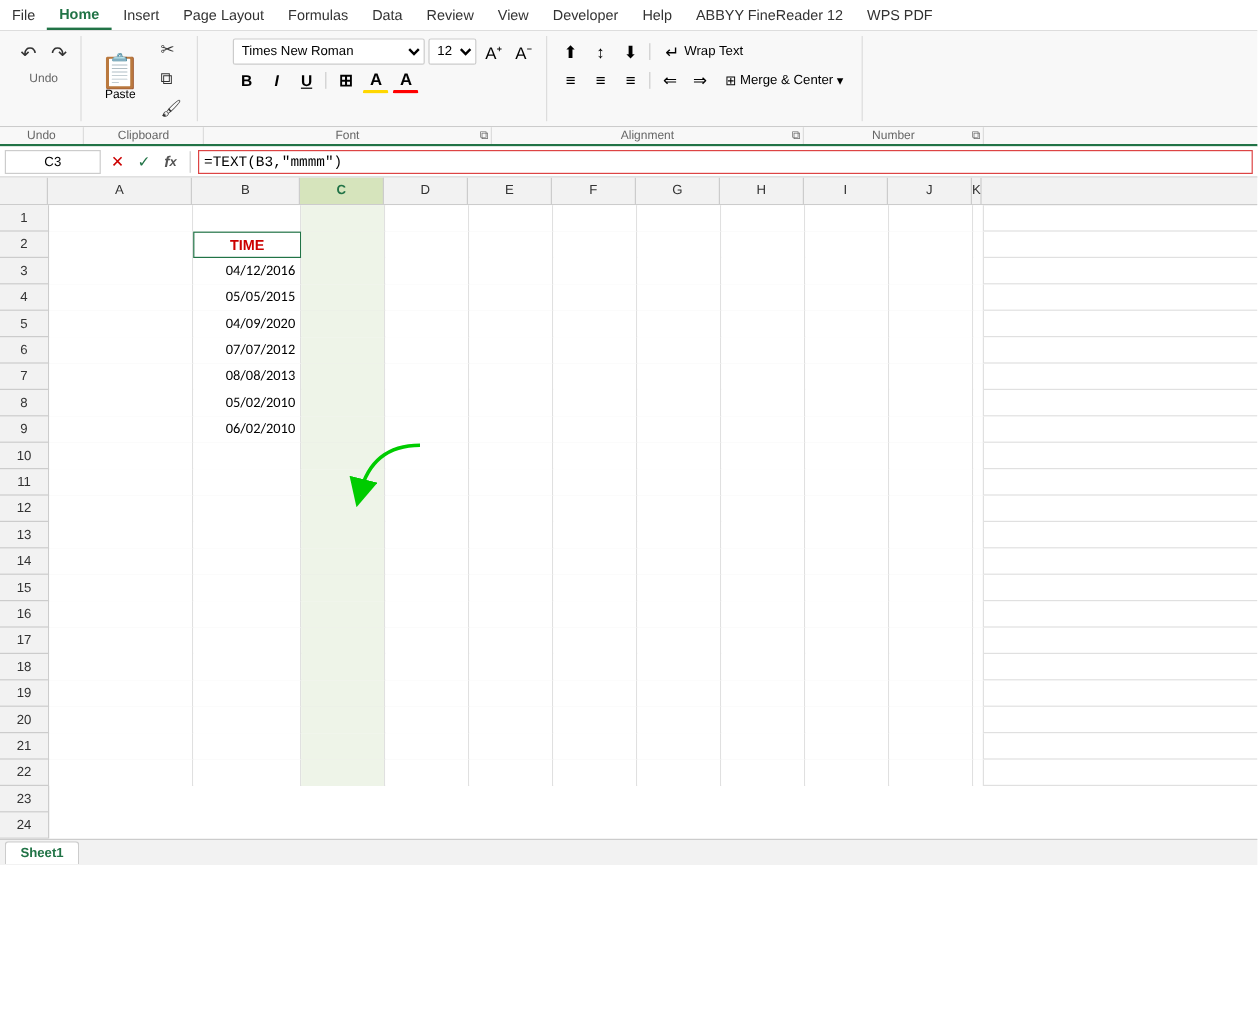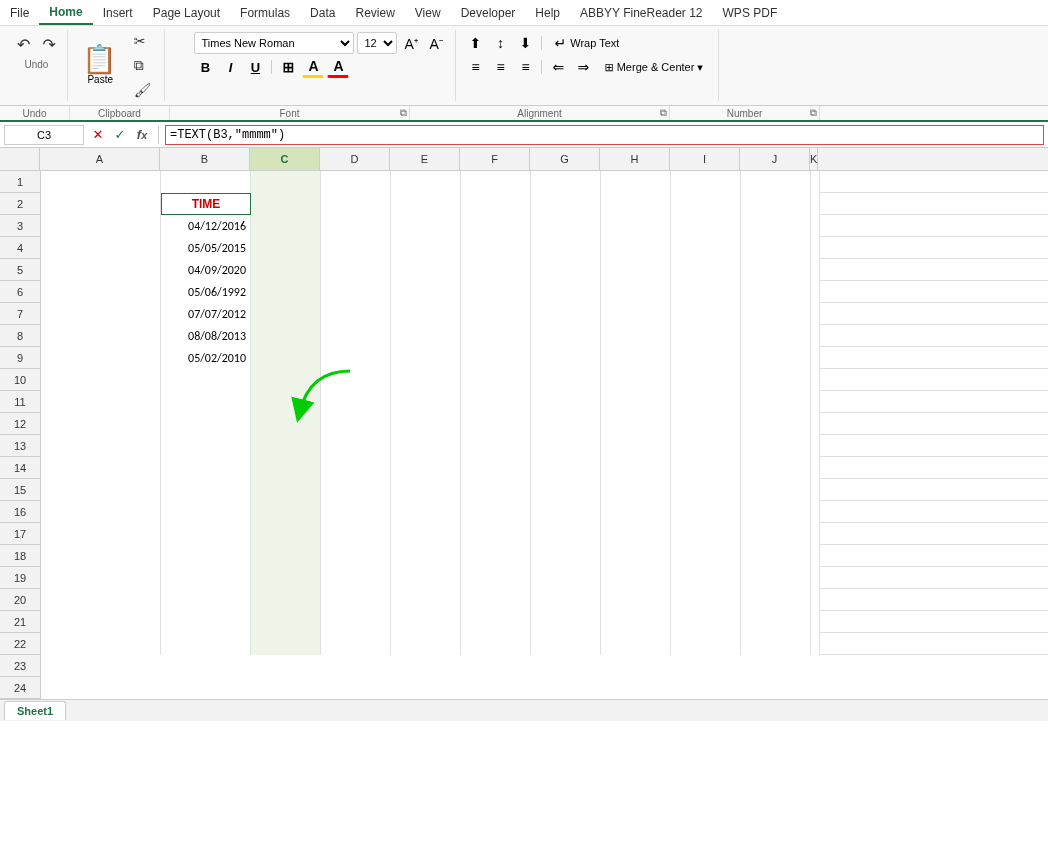--- a/index.html
+++ b/index.html
@@ -559,33 +559,20 @@
           <div class="grid-cell" style="width: 70px; min-width: 70px;"></div>
           <div class="grid-cell" style="width: 70px; min-width: 70px;"></div>
           <div class="grid-cell" style="width: 70px; min-width: 70px;"></div>
           <div class="grid-cell" style="width: 70px; min-width: 70px;"></div>
           <div class="grid-cell" style="width: 70px; min-width: 70px;"></div>
           <div class="grid-cell" style="width: 70px; min-width: 70px;"></div>
           <div class="grid-cell"></div>
         </div>
         <div class="grid-row">
           <div class="grid-cell" style="width: 120px; min-width: 120px;"></div>
-          <div class="grid-cell" style="width: 90px; min-width: 90px; justify-content: flex-end; font-family: Calibri, Arial, sans-serif; background: rgb(255, 255, 255);">05/06/1992</div>
-          <div class="grid-cell" style="width: 70px; min-width: 70px; background: rgb(238, 244, 232);"></div>
-          <div class="grid-cell" style="width: 70px; min-width: 70px;"></div>
-          <div class="grid-cell" style="width: 70px; min-width: 70px;"></div>
-          <div class="grid-cell" style="width: 70px; min-width: 70px;"></div>
-          <div class="grid-cell" style="width: 70px; min-width: 70px;"></div>
-          <div class="grid-cell" style="width: 70px; min-width: 70px;"></div>
-          <div class="grid-cell" style="width: 70px; min-width: 70px;"></div>
-          <div class="grid-cell" style="width: 70px; min-width: 70px;"></div>
-          <div class="grid-cell"></div>
-        </div>
-        <div class="grid-row">
-          <div class="grid-cell" style="width: 120px; min-width: 120px;"></div>
           <div class="grid-cell" style="width: 90px; min-width: 90px; justify-content: flex-end; font-family: Calibri, Arial, sans-serif; background: rgb(255, 255, 255);">07/07/2012</div>
           <div class="grid-cell" style="width: 70px; min-width: 70px; background: rgb(238, 244, 232);"></div>
           <div class="grid-cell" style="width: 70px; min-width: 70px;"></div>
           <div class="grid-cell" style="width: 70px; min-width: 70px;"></div>
           <div class="grid-cell" style="width: 70px; min-width: 70px;"></div>
           <div class="grid-cell" style="width: 70px; min-width: 70px;"></div>
           <div class="grid-cell" style="width: 70px; min-width: 70px;"></div>
           <div class="grid-cell" style="width: 70px; min-width: 70px;"></div>
           <div class="grid-cell" style="width: 70px; min-width: 70px;"></div>
           <div class="grid-cell"></div>
@@ -599,20 +586,33 @@
           <div class="grid-cell" style="width: 70px; min-width: 70px;"></div>
           <div class="grid-cell" style="width: 70px; min-width: 70px;"></div>
           <div class="grid-cell" style="width: 70px; min-width: 70px;"></div>
           <div class="grid-cell" style="width: 70px; min-width: 70px;"></div>
           <div class="grid-cell" style="width: 70px; min-width: 70px;"></div>
           <div class="grid-cell"></div>
         </div>
         <div class="grid-row">
           <div class="grid-cell" style="width: 120px; min-width: 120px;"></div>
           <div class="grid-cell" style="width: 90px; min-width: 90px; justify-content: flex-end; font-family: Calibri, Arial, sans-serif; background: rgb(255, 255, 255);">05/02/2010</div>
+          <div class="grid-cell" style="width: 70px; min-width: 70px; background: rgb(238, 244, 232);"></div>
+          <div class="grid-cell" style="width: 70px; min-width: 70px;"></div>
+          <div class="grid-cell" style="width: 70px; min-width: 70px;"></div>
+          <div class="grid-cell" style="width: 70px; min-width: 70px;"></div>
+          <div class="grid-cell" style="width: 70px; min-width: 70px;"></div>
+          <div class="grid-cell" style="width: 70px; min-width: 70px;"></div>
+          <div class="grid-cell" style="width: 70px; min-width: 70px;"></div>
+          <div class="grid-cell" style="width: 70px; min-width: 70px;"></div>
+          <div class="grid-cell"></div>
+        </div>
+        <div class="grid-row">
+          <div class="grid-cell" style="width: 120px; min-width: 120px;"></div>
+          <div class="grid-cell" style="width: 90px; min-width: 90px; justify-content: flex-end; font-family: Calibri, Arial, sans-serif; background: rgb(255, 255, 255);">06/02/2010</div>
           <div class="grid-cell" style="width: 70px; min-width: 70px; background: rgb(238, 244, 232);"></div>
           <div class="grid-cell" style="width: 70px; min-width: 70px;"></div>
           <div class="grid-cell" style="width: 70px; min-width: 70px;"></div>
           <div class="grid-cell" style="width: 70px; min-width: 70px;"></div>
           <div class="grid-cell" style="width: 70px; min-width: 70px;"></div>
           <div class="grid-cell" style="width: 70px; min-width: 70px;"></div>
           <div class="grid-cell" style="width: 70px; min-width: 70px;"></div>
           <div class="grid-cell" style="width: 70px; min-width: 70px;"></div>
           <div class="grid-cell"></div>
         </div>

